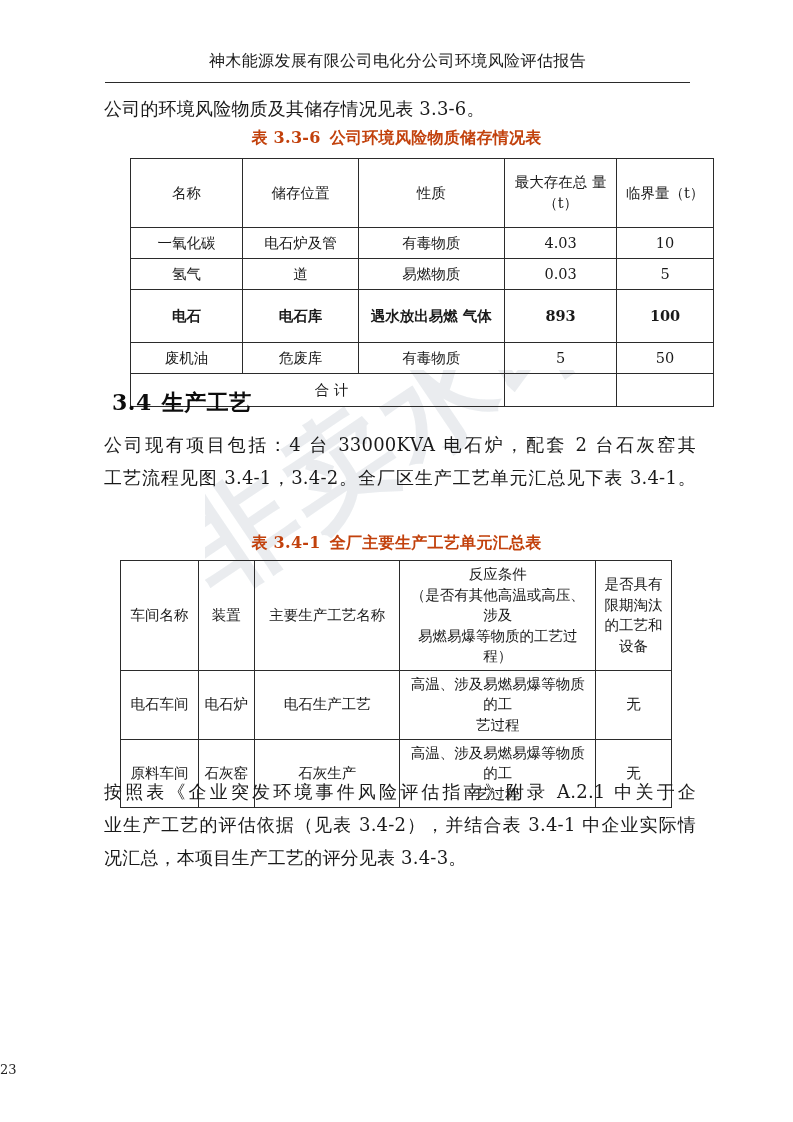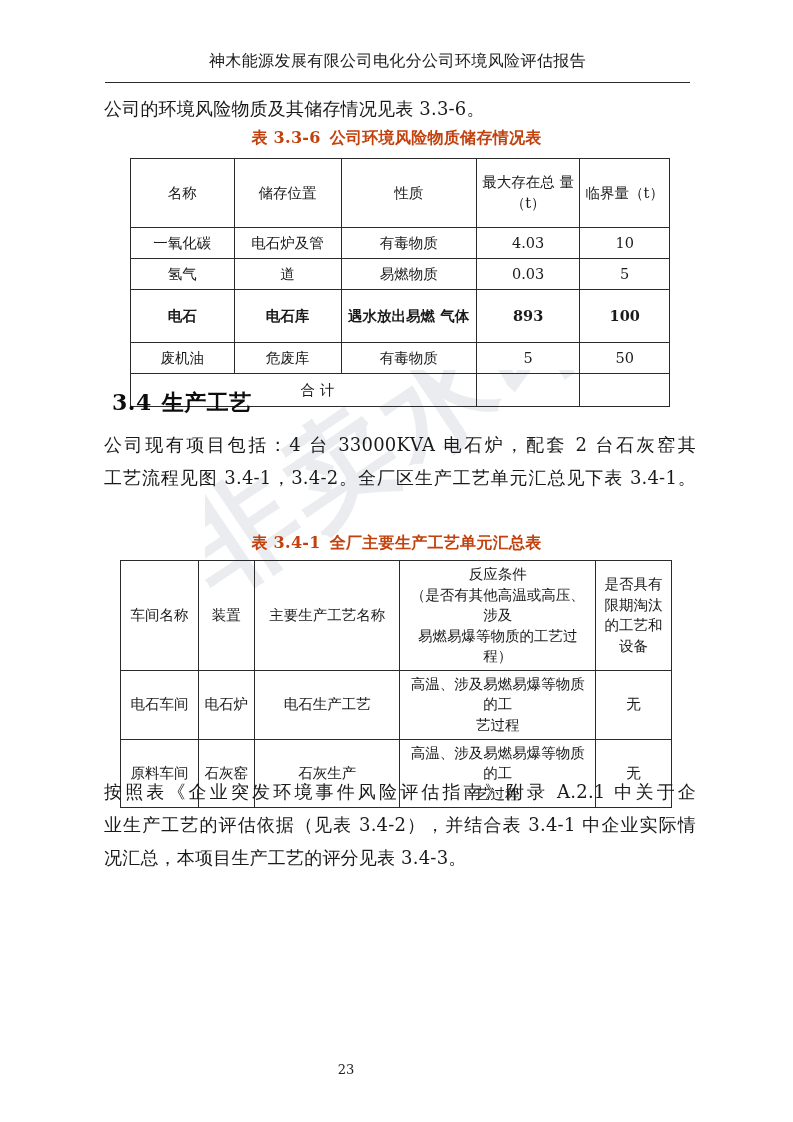--- a/index.html
+++ b/index.html
@@ -154,21 +154,21 @@
     vertical-align: middle;
     padding: 3px 4px;
     font-weight: normal;
     line-height: 1.42;
   }
 
   
   #table-risk-materials {
     left: 130px;
     top: 158px;
-    width: 540px;
+    width: 584px;
   }
   #table-risk-materials col.c1 { width: 102px; }
   #table-risk-materials col.c2 { width: 105px; }
   #table-risk-materials col.c3 { width: 133px; }
   #table-risk-materials col.c4 { width: 102px; }
   #table-risk-materials col.c5 { width: 88px; }
   #table-risk-materials thead td { height: 62px; }
   #table-risk-materials tbody td { height: 24px; text-align: center; }
   #table-risk-materials tr.tall td { height: 46px; font-weight: bold; }
   #table-risk-materials tr.total td { height: 26px; padding-left: 32px; }
@@ -187,21 +187,20 @@
   #table-process-units thead td { height: 94px; }
   #table-process-units tbody td { height: 50px; }
   #table-process-units .stack { display: block; }
 
   
   .page-number {
     position: absolute;
     left: 0;
     top: 1062px;
     width: 692px;
-    text-align: center;
     font-size: 13px;
     color: #222;
   }
 </style>
 </head>
 <body>
 
 <div class="page">
 
   <div class="watermark">

